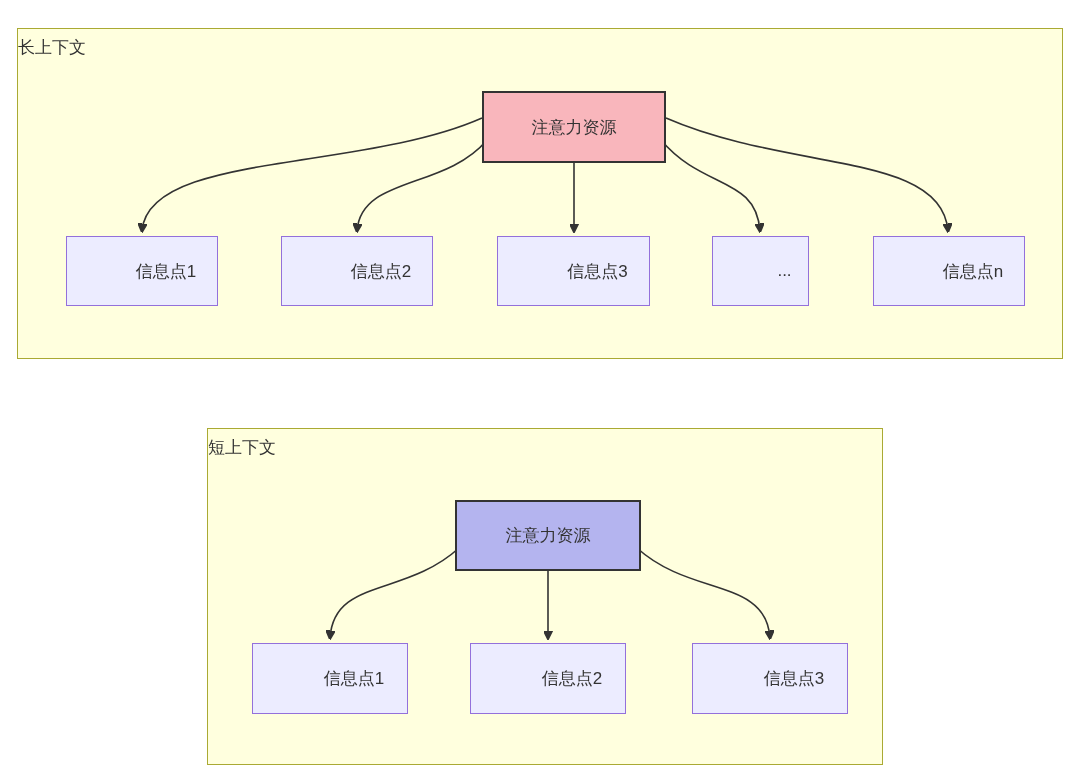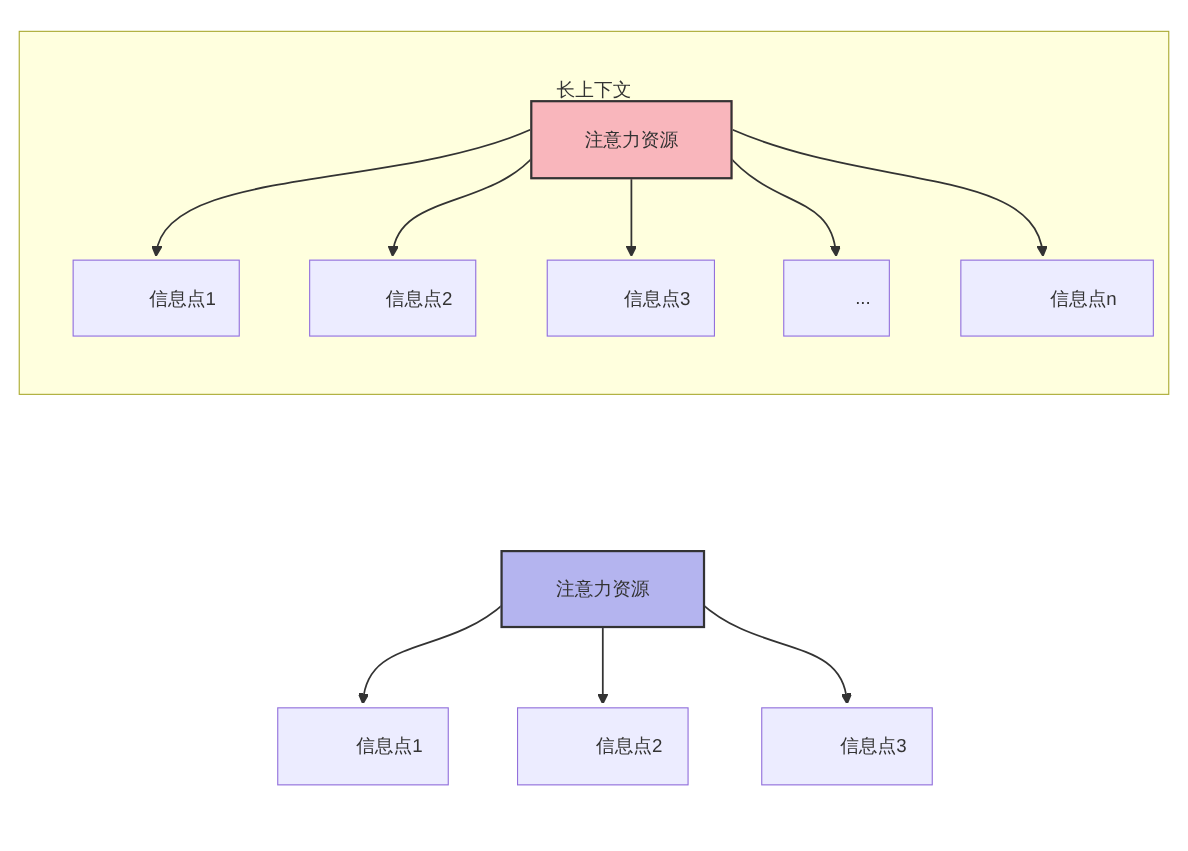--- a/index.html
+++ b/index.html
@@ -20,24 +20,22 @@
     position: absolute;
     background: var(--container_fill, #ffffde);
     border: 1px solid var(--container_border, #aaaa33);
     box-sizing: border-box;
   }
   .cluster-title {
     position: absolute;
     top: 7px;
     left: 0;
     width: 100%;
-    text-align: center;
     font-size: 17px;
     color: var(--text, #333);
-    margin-top: 34px;
   }
   .edges {
     position: absolute;
     left: 0;
     top: 0;
     width: 1080px;
     height: 774px;
     pointer-events: none;
   }
   .edges path {
@@ -71,38 +69,41 @@
     padding-left: 48px;
   }
 
   
   .cluster.long   { left: 17px;  top: 28px;  width: 1046px; height: 331px; }
   .att-long       { left: 482px; top: 68px;  width: 184px;  height: 72px; }
   .l-b1           { left: 66px;  top: 236px; width: 152px;  height: 70px; }
   .l-b2           { left: 281px; top: 236px; width: 152px;  height: 70px; }
   .l-b3           { left: 497px; top: 236px; width: 153px;  height: 70px; }
   .l-dots         { left: 712px; top: 236px; width: 97px;   height: 70px; }
-  .l-bn           { left: 873px; top: 236px; width: 176px;  height: 70px; }
+  .l-bn           { left: 873px; top: 236px; width: 152px;  height: 70px; }
 
   
   .cluster.short  { left: 207px; top: 428px; width: 676px;  height: 337px; }
   .att-short      { left: 455px; top: 477px; width: 186px;  height: 71px; }
   .s-b1           { left: 252px; top: 643px; width: 156px;  height: 71px; }
   .s-b2           { left: 470px; top: 643px; width: 156px;  height: 71px; }
   .s-b3           { left: 692px; top: 643px; width: 156px;  height: 71px; }
 </style>
 </head>
 <body>
 
 <div class="stage">
 
   <section class="cluster long">
     <div class="cluster-title">长上下文</div>
   </section>
 
+  <section class="cluster short">
+    <div class="cluster-title">短上下文</div>
+  </section>
 
   <svg class="edges" viewBox="0 0 1080 774" xmlns="http://www.w3.org/2000/svg">
     <defs>
       <marker id="arrowhead" markerWidth="9" markerHeight="9" refX="7.5" refY="4.5" orient="auto" markerUnits="userSpaceOnUse">
         <path d="M0,0 L9,4.5 L0,9 z" style="fill:var(--arrow,#333)"></path>
       </marker>
     </defs>
 
     <path d="M482,118 C360,172 148,152 142,231" marker-end="url(#arrowhead)"></path>
     <path d="M487,140 C445,190 361,176 357,231" marker-end="url(#arrowhead)"></path>

